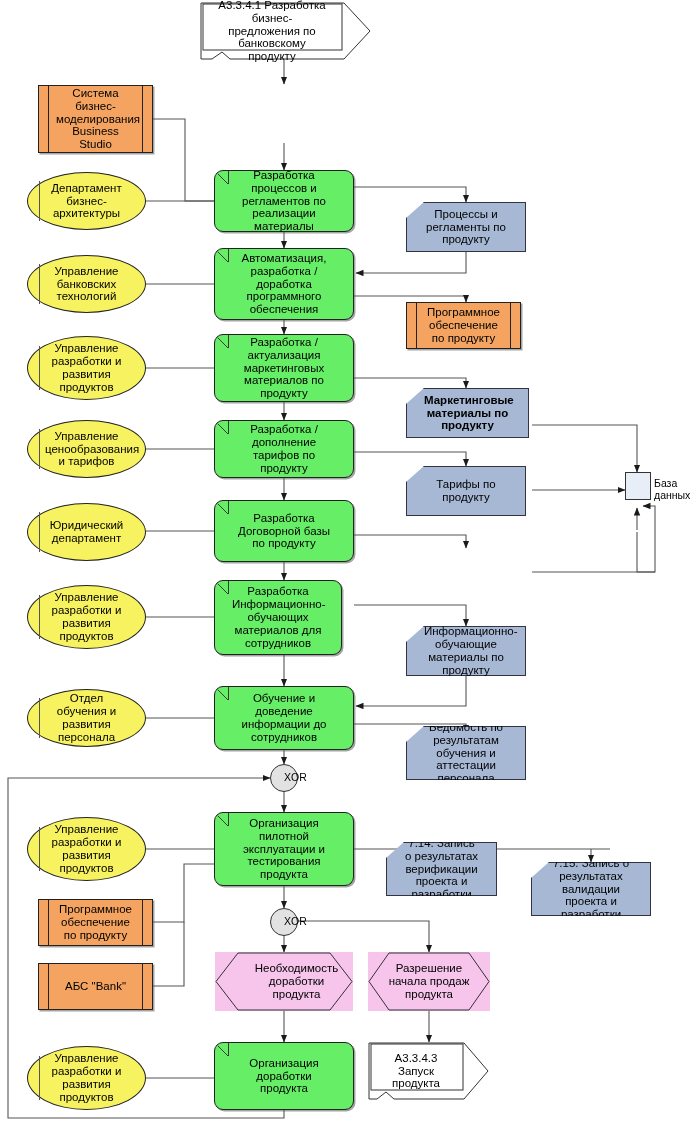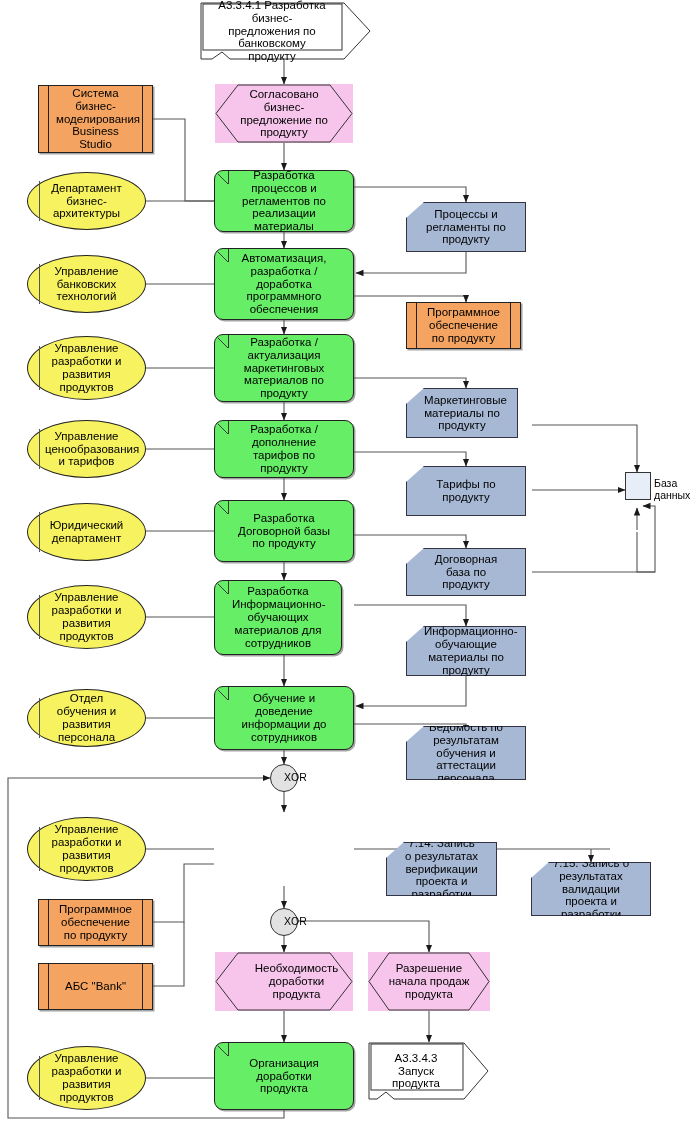--- a/index.html
+++ b/index.html
@@ -147,26 +147,20 @@
   </svg>
 
   <div class="node" style="left:200px;top:2px;width:172px;height:58px;">
     <svg width="172" height="58" style="position:absolute;left:0;top:0;">
       <path d="M1,1 L144,1 L170,29 L144,57 L30,57 L22,50 L12,57 L1,57 Z" fill="#fff" stroke="#333" stroke-width="1"></path>
       <rect x="3" y="2" width="139" height="46" fill="#fff" stroke="#333" stroke-width="1"></rect>
     </svg>
     <span class="lbl" style="position:relative;font-size:11.5px;width:142px;margin-right:28px;">A3.3.4.1 Разработка бизнес-предложения по банковскому продукту</span>
   </div>
 
-  <div class="node event" style="left:215px;top:84px;width:138px;height:59px;">
-    <svg class="hexwrap" width="138" height="59">
-        <path d="M23,1 L115,1 L137,29.5 L115,58 L23,58 L1,29.5 Z" fill="#f7c5ec" stroke="#333" stroke-width="1"></path>
-      </svg>
-    <span class="lbl" style="position:relative;">Согласовано бизнес-предложение по продукту</span>
-  </div>
 
   <div class="node sysbox" style="left:38px;top:85px;width:115px;height:68px;">
     <span class="lbl">Система бизнес-моделирования Business Studio</span>
   </div>
 
   <div class="node orgunit" style="left:27px;top:172px;width:119px;height:58px;">
     <span class="lbl">Департамент бизнес-архитектуры</span>
   </div>
 
   <div class="node proc" style="left:214px;top:170px;width:140px;height:62px;">
@@ -190,21 +184,21 @@
   </div>
 
   <div class="node orgunit" style="left:27px;top:336px;width:119px;height:64px;">
     <span class="lbl">Управление разработки и развития продуктов</span>
   </div>
 
   <div class="node proc" style="left:214px;top:334px;width:140px;height:68px;">
     <span class="lbl">Разработка / актуализация маркетинговых материалов по продукту</span>
   </div>
 
-  <div class="node docnode" style="left:406px;top:388px;width:112px;height:50px;">
+  <div class="node docnode" style="left:406px;top:388px;width:123px;height:50px;font-weight:bold;">
     <span class="lbl">Маркетинговые материалы по продукту</span>
   </div>
 
   <div class="node orgunit" style="left:27px;top:420px;width:119px;height:58px;">
     <span class="lbl">Управление ценообразования и тарифов</span>
   </div>
 
   <div class="node proc" style="left:214px;top:420px;width:140px;height:58px;">
     <span class="lbl">Разработка / дополнение тарифов по продукту</span>
   </div>
@@ -217,23 +211,20 @@
   <div class="dblabel" style="left:654px;top:478px;width:42px;">База данных</div>
 
   <div class="node orgunit" style="left:27px;top:503px;width:119px;height:58px;">
     <span class="lbl">Юридический департамент</span>
   </div>
 
   <div class="node proc" style="left:214px;top:500px;width:140px;height:62px;">
     <span class="lbl">Разработка Договорной базы по продукту</span>
   </div>
 
-  <div class="node docnode" style="left:406px;top:548px;width:120px;height:48px;">
-    <span class="lbl">Договорная база по продукту</span>
-  </div>
 
   <div class="node orgunit" style="left:27px;top:585px;width:119px;height:64px;">
     <span class="lbl">Управление разработки и развития продуктов</span>
   </div>
 
   <div class="node proc" style="left:214px;top:580px;width:128px;height:75px;">
     <span class="lbl">Разработка Информационно-обучающих материалов для сотрудников</span>
   </div>
 
   <div class="node docnode" style="left:406px;top:626px;width:120px;height:50px;">
@@ -254,20 +245,23 @@
 
   <div class="node xor" style="left:270px;top:764px;width:28px;height:28px;">
     <span class="lbl">XOR</span>
   </div>
 
 
   <div class="node orgunit" style="left:27px;top:817px;width:119px;height:64px;">
     <span class="lbl">Управление разработки и развития продуктов</span>
   </div>
 
+  <div class="node proc" style="left:214px;top:812px;width:140px;height:74px;">
+    <span class="lbl">Организация пилотной эксплуатации и тестирования продукта</span>
+  </div>
 
   <div class="node docnode" style="left:386px;top:842px;width:111px;height:54px;justify-content:center;">
     <span class="lbl">7.14. Запись о результатах верификации проекта и разработки</span>
   </div>
 
   <div class="node docnode" style="left:531px;top:862px;width:120px;height:54px;">
     <span class="lbl">7.15. Запись о результатах валидации проекта и разработки</span>
   </div>
 
   <div class="node sysbox" style="left:38px;top:899px;width:115px;height:47px;">

